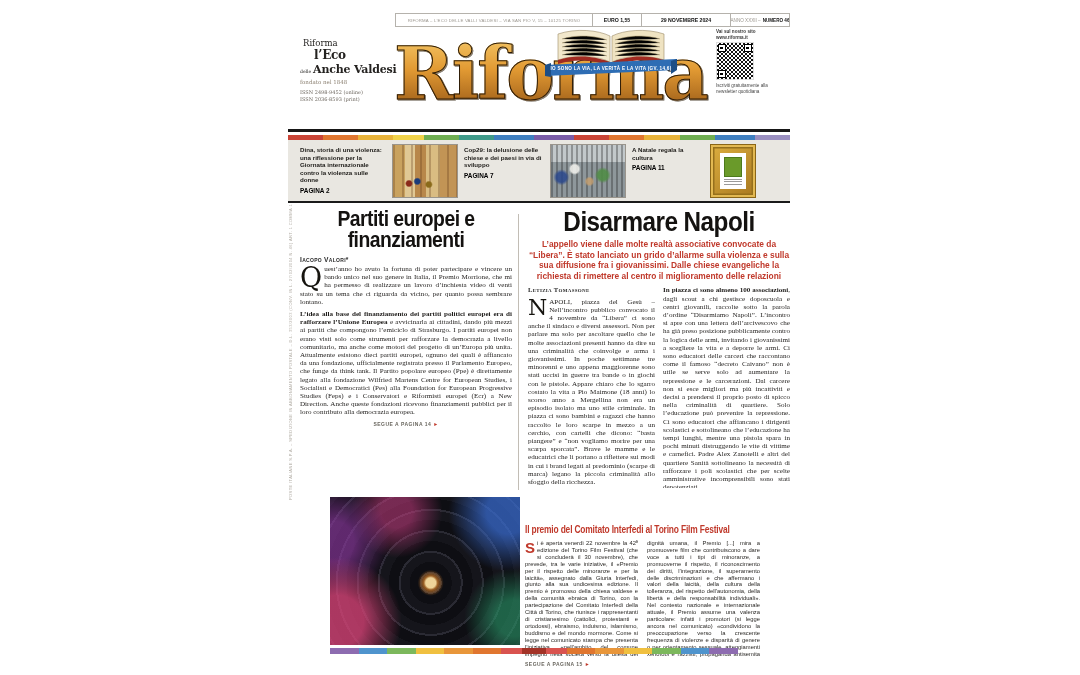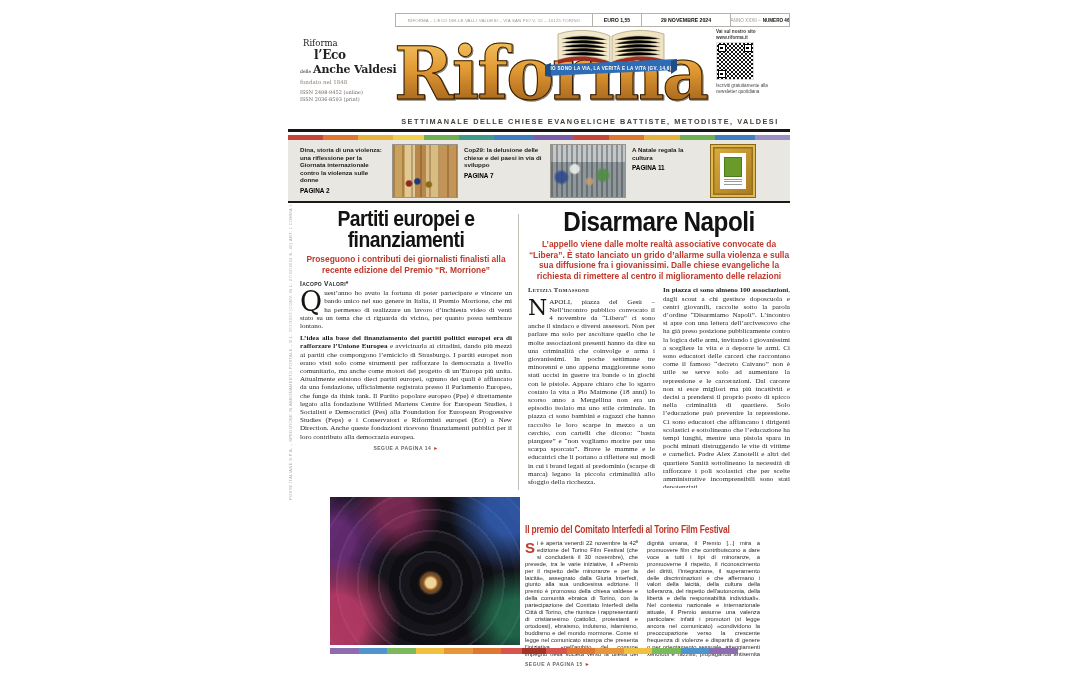--- a/index.html
+++ b/index.html
@@ -207,21 +207,20 @@
               <div></div>
             </div>
           <div class="qr-eye bl">
               <div></div>
             </div>
         </div>
         <div class="qr-caption">Iscriviti gratuitamente alla newsletter quotidiana</div>
       </div>
     </div>
 
-    <div class="tagline">SETTIMANALE DELLE CHIESE EVANGELICHE BATTISTE, METODISTE, VALDESI</div>
     <div class="rule-heavy"></div>
 
     <div class="strip">
       <div class="rainbow rainbow-top"></div>
       <div class="strip-body">
         <div class="teaser t1">
           <div class="teaser-text">Dina, storia di una violenza: una riflessione per la Giornata internazionale contro la violenza sulle donne</div>
           <div class="teaser-page">PAGINA 2</div>
         </div>
         <div class="strip-img img-medieval"></div>
@@ -240,21 +239,20 @@
             <div class="frame-lines"></div>
           </div>
         </div>
       </div>
     </div>
 
     <div class="divider-v"></div>
 
     <article class="article-left">
       <h1 class="headline" style="margin:0;">Partiti europei e finanziamenti</h1>
-      <div class="standfirst">Proseguono i contributi dei giornalisti finalisti alla recente edizione del Premio “R. Morrione”</div>
       <span class="byline">Iacopo Valori*</span>
       <div class="body-serif">
         <p>
           <span class="dropcap">Q</span><span>uest’anno ho avuto la fortuna di poter partecipare e vincere un bando unico nel suo genere in Italia, il Premio Morrione, che mi ha permesso di realizzare un lavoro d’inchiesta video di venti stato su un tema che ci riguarda da vicino, per quanto possa sembrare lontano.</span>
         </p>
         <p class="spaced">
           <span class="lead-bold">L’idea alla base del finanziamento dei partiti politici europei era di rafforzare l’Unione Europea</span><span> e avvicinarla ai cittadini, dando più mezzi ai partiti che compongono l’emiciclo di Strasburgo. I partiti europei non erano visti solo come strumenti per rafforzare la democrazia a livello comunitario, ma anche come motori del progetto di un’Europa più unita. Attualmente esistono dieci partiti europei, ognuno dei quali è affiancato da una fondazione, ufficialmente registrata presso il Parlamento Europeo, che funge da think tank. Il Partito popolare europeo (Ppe) è direttamente legato alla fondazione Wilfried Martens Centre for European Studies, i Socialisti e Democratici (Pes) alla Foundation for European Progressive Studies (Feps) e i Conservatori e Riformisti europei (Ecr) a New Direction. Anche queste fondazioni ricevono finanziamenti pubblici per il loro contributo alla democrazia europea.</span>
         </p>
       </div>
       <div class="segue">

